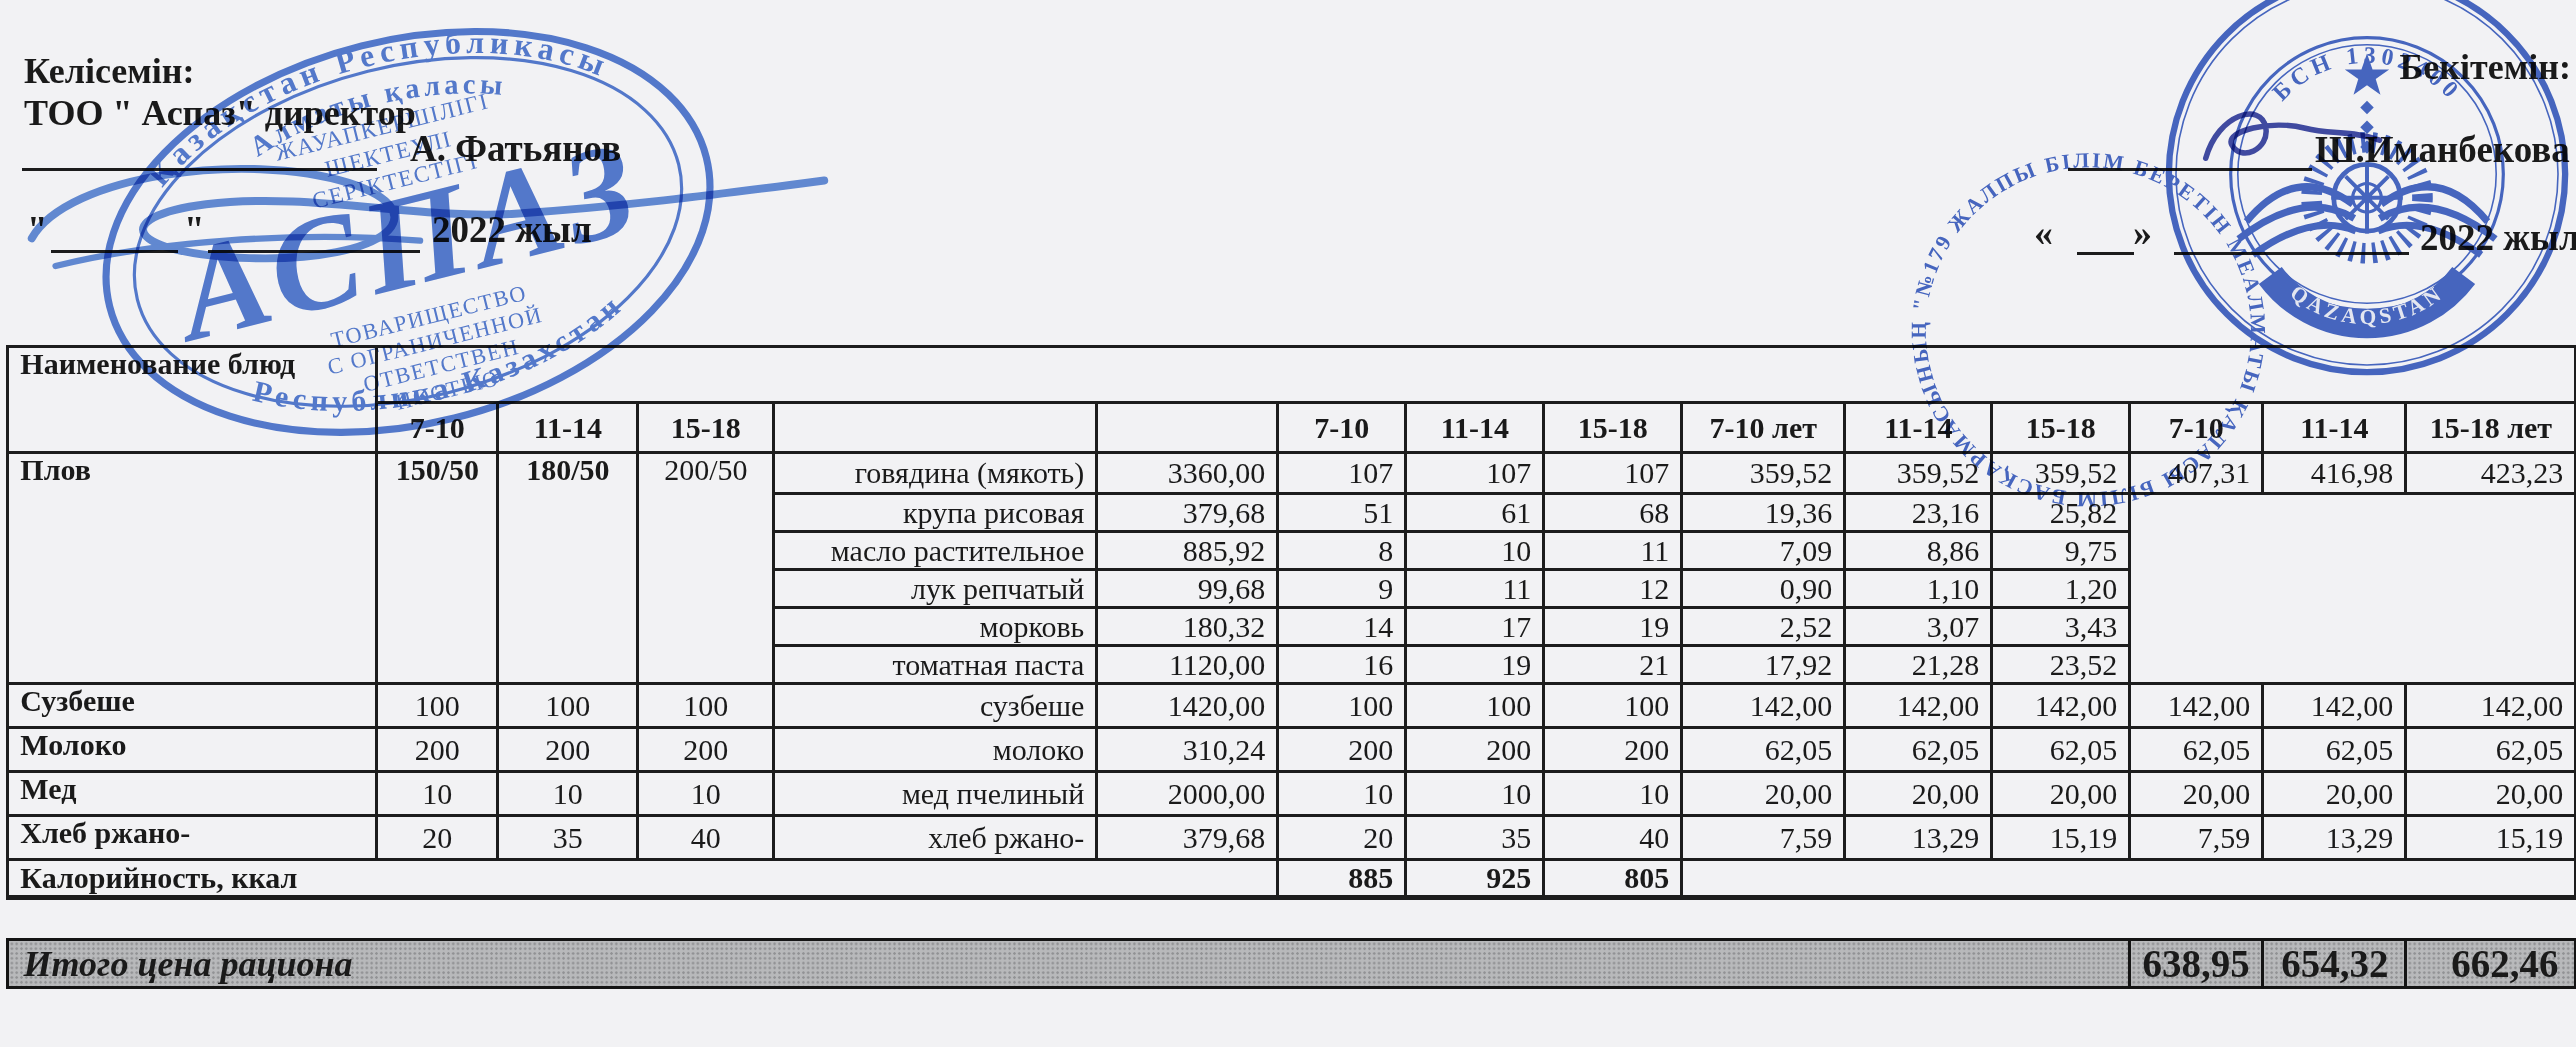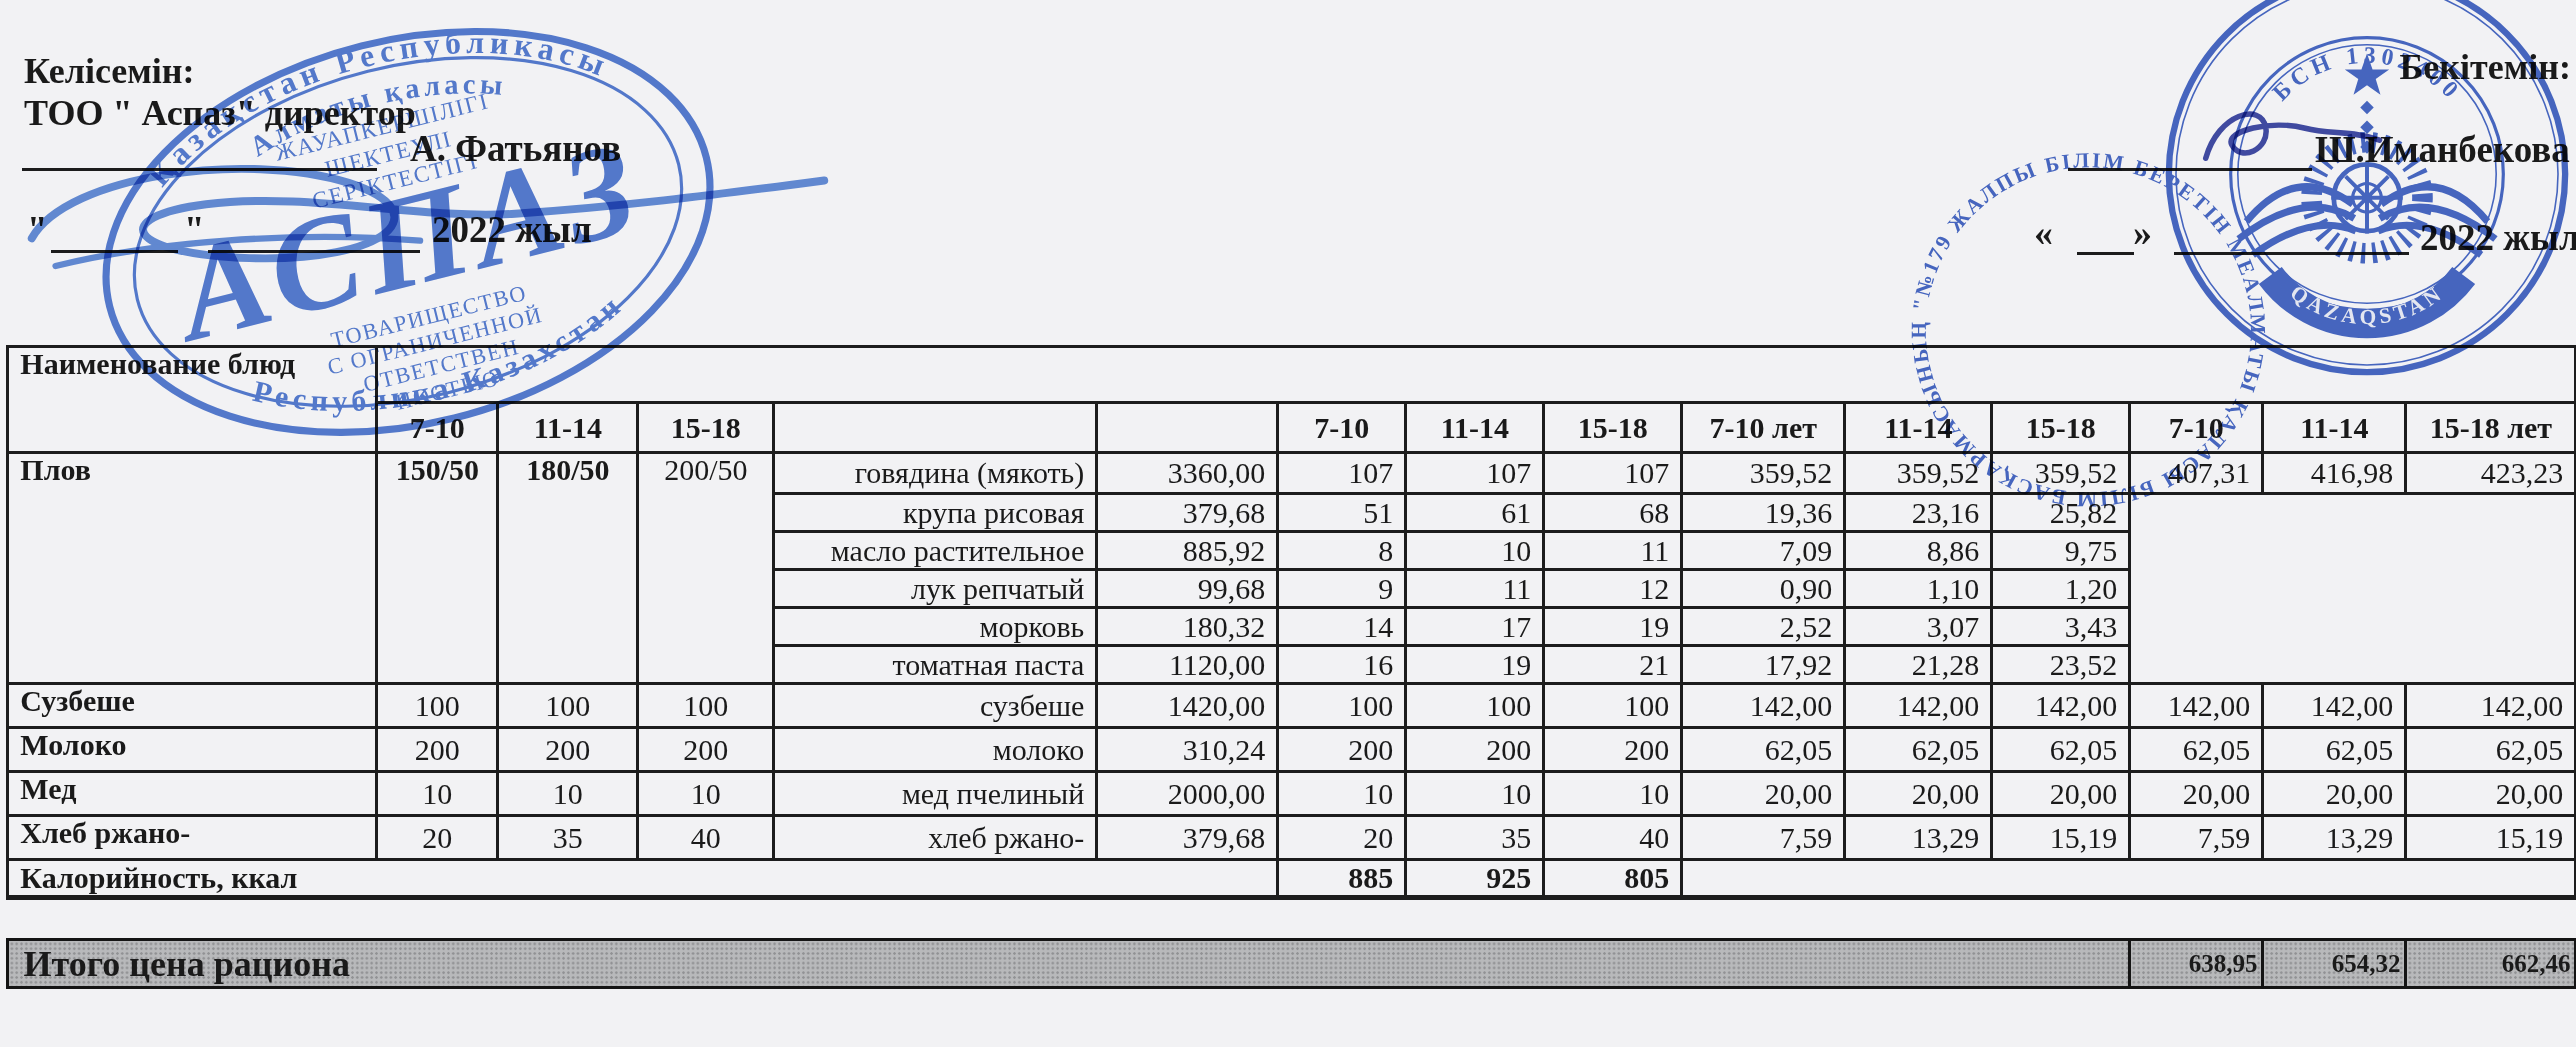--- a/index.html
+++ b/index.html
@@ -35,22 +35,22 @@
   td.nb{border:none;}
   td.callab{font-weight:bold;font-size:33px;}
   td.calv{font-weight:bold;text-align:right;padding-right:32px;margin-top:15px;}
   tr.cal td{border-bottom-width:5.6px;}
 
   table.tot{position:absolute;left:6.3px;top:938px;width:2563px;border-collapse:collapse;table-layout:fixed;}
   table.tot td{border:3.2px solid #141414;font-size:32px;line-height:1;padding:0 11px;white-space:nowrap;
     background-color:#b8b9bb;
     background-image:radial-gradient(rgba(30,30,34,0.25) 1px, rgba(0,0,0,0) 1.5px);
     background-size:4.8px 4.8px;}
-  table.tot td.lab{font-weight:bold;font-size:36px;padding-left:14.3px;margin-top:27px;}
-  table.tot td.val{font-weight:bold;text-align:right;padding-right:4px;font-size:25px;}
+  table.tot td.lab{font-weight:bold;font-style:italic;font-size:36px;padding-left:14.3px;margin-top:27px;}
+  table.tot td.val{font-weight:bold;text-align:right;padding-right:16px;font-size:39px;}
   table.tot tr.last td{border-bottom-width:6.3px;}
 
   .stamp{position:absolute;mix-blend-mode:multiply;opacity:0.88;}
   .stamp text{fill:#3f6ccd;}
   .stamp .ink{stroke:#3f6ccd;fill:none;}
   .stamp2 text{fill:#2f55bf;}
   .stamp2 .ink{stroke:#2f55bf;fill:none;}
   .stamp2 .fillink{fill:#2f55bf;stroke:none;}
   .sig{position:absolute;mix-blend-mode:multiply;opacity:0.9;}
 </style>

